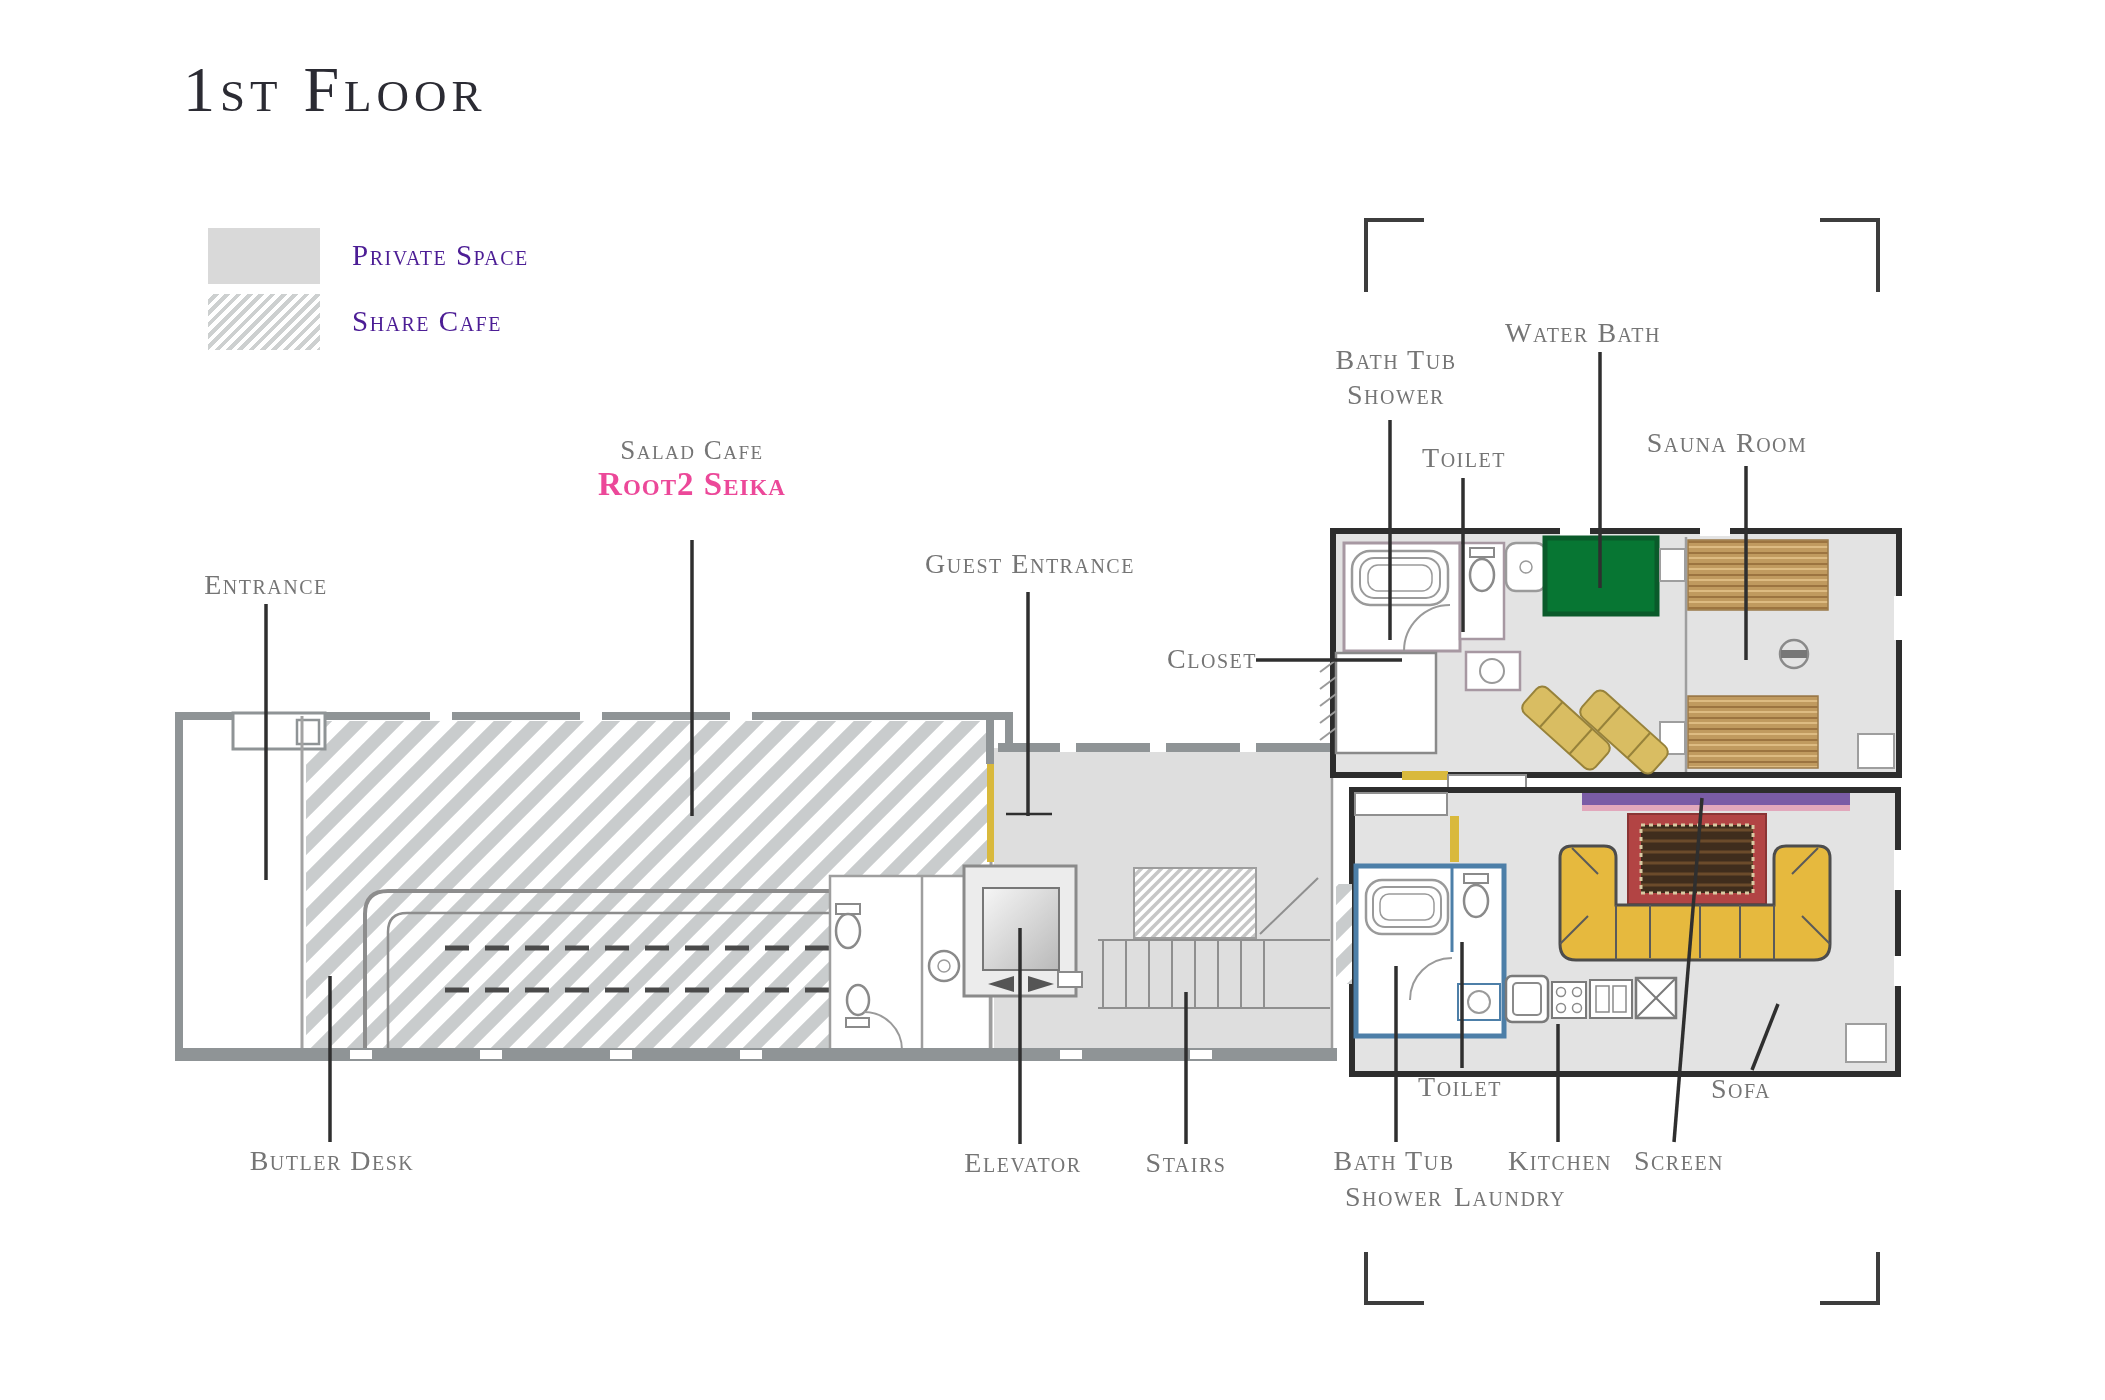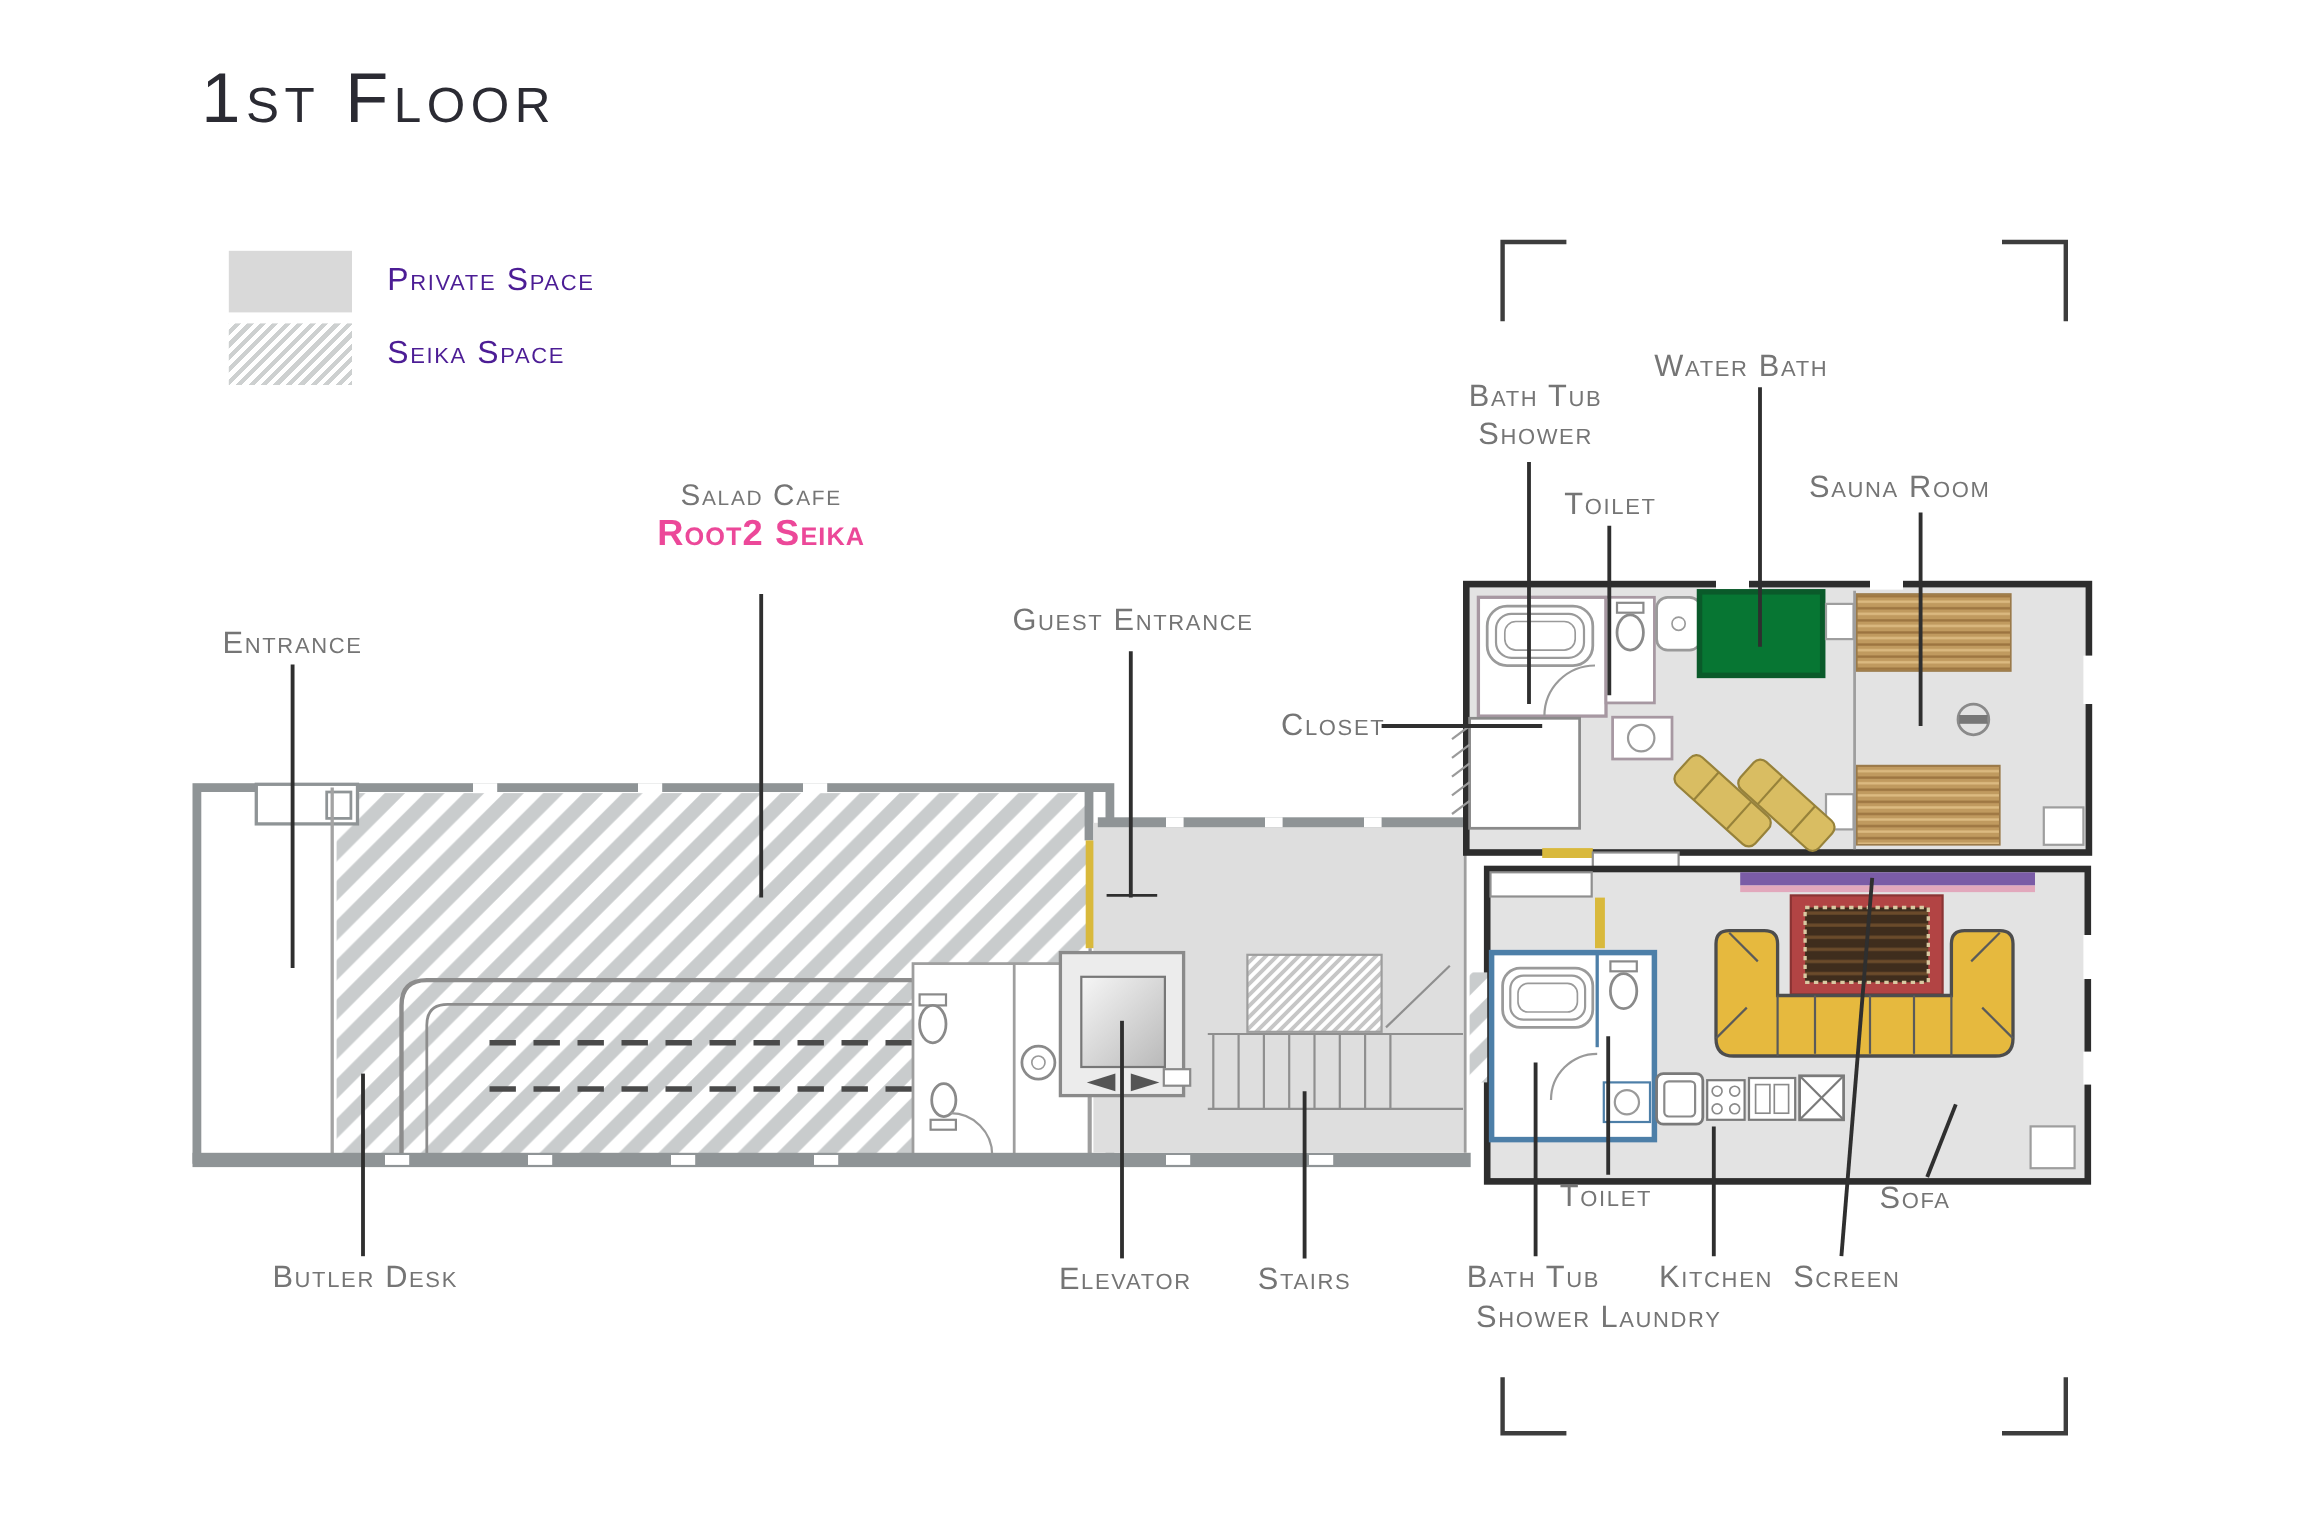--- a/index.html
+++ b/index.html
@@ -1,17 +1,17 @@
 <!DOCTYPE html>
 <html><head>
 <meta charset="utf-8">
 <style>
   html,body{margin:0;padding:0;background:#ffffff;}
   #canvas{position:relative;width:2105px;height:1400px;background:#ffffff;overflow:hidden;
-          font-family:Liberation Sans, sans-serif;}
+          font-family:Liberation Serif, serif;}
   #plan-svg{position:absolute;left:0;top:0;}
   .lbl{position:absolute;font-variant:small-caps;white-space:nowrap;line-height:1.05;}
   .room{font-size:28px;color:#757575;letter-spacing:1.5px;transform:translateX(-50%);text-align:center;}
   .room-bold{font-size:33px;font-weight:bold;color:#ec4899;letter-spacing:1px;transform:translateX(-50%);}
   .hdr{font-size:41px;font-weight:bold;color:#15151d;letter-spacing:2px;transform:translateX(-50%);}
   .title{font-size:64px;color:#2b2b33;letter-spacing:5px;}
   .legend-label{font-size:29px;color:#4c1d95;letter-spacing:1.5px;}
   .legend-swatch{position:absolute;width:112px;height:56px;}
   .legend-swatch.private{background:#d9d9d9;}
   .legend-swatch.share{background:repeating-linear-gradient(135deg,#ffffff 0 4px,#cdd0d0 4px 8px);}
@@ -272,21 +272,21 @@
     <polyline points="1366,1252 1366,1303 1424,1303"></polyline>
     <polyline points="1878,1252 1878,1303 1820,1303"></polyline>
   </g>
 </svg>
 
 <div class="lbl title" style="left:183px;top:56px;">1st Floor</div>
 
 <div class="legend-swatch private" style="left:208px;top:228px;"></div>
 <div class="lbl legend-label" style="left:352px;top:240px;">Private Space</div>
 <div class="legend-swatch share" style="left:208px;top:294px;"></div>
-<div class="lbl legend-label" style="left:352px;top:306px;">Seika Space</div>
+<div class="lbl legend-label" style="left:352px;top:306px;">Share Cafe</div>
 
 
 <div class="lbl room" style="left:266px;top:570px;">Entrance</div>
 <div class="lbl room" style="left:692px;top:436px;font-size:27px;">Salad Cafe</div>
 <div class="lbl room-bold" style="left:692px;top:467px;">Root2 Seika</div>
 <div class="lbl room" style="left:1030px;top:549px;">Guest Entrance</div>
 <div class="lbl room" style="left:1212px;top:644px;">Closet</div>
 <div class="lbl room" style="left:1396px;top:345px;">Bath Tub</div>
 <div class="lbl room" style="left:1396px;top:380px;">Shower</div>
 <div class="lbl room" style="left:1583px;top:318px;">Water Bath</div>

